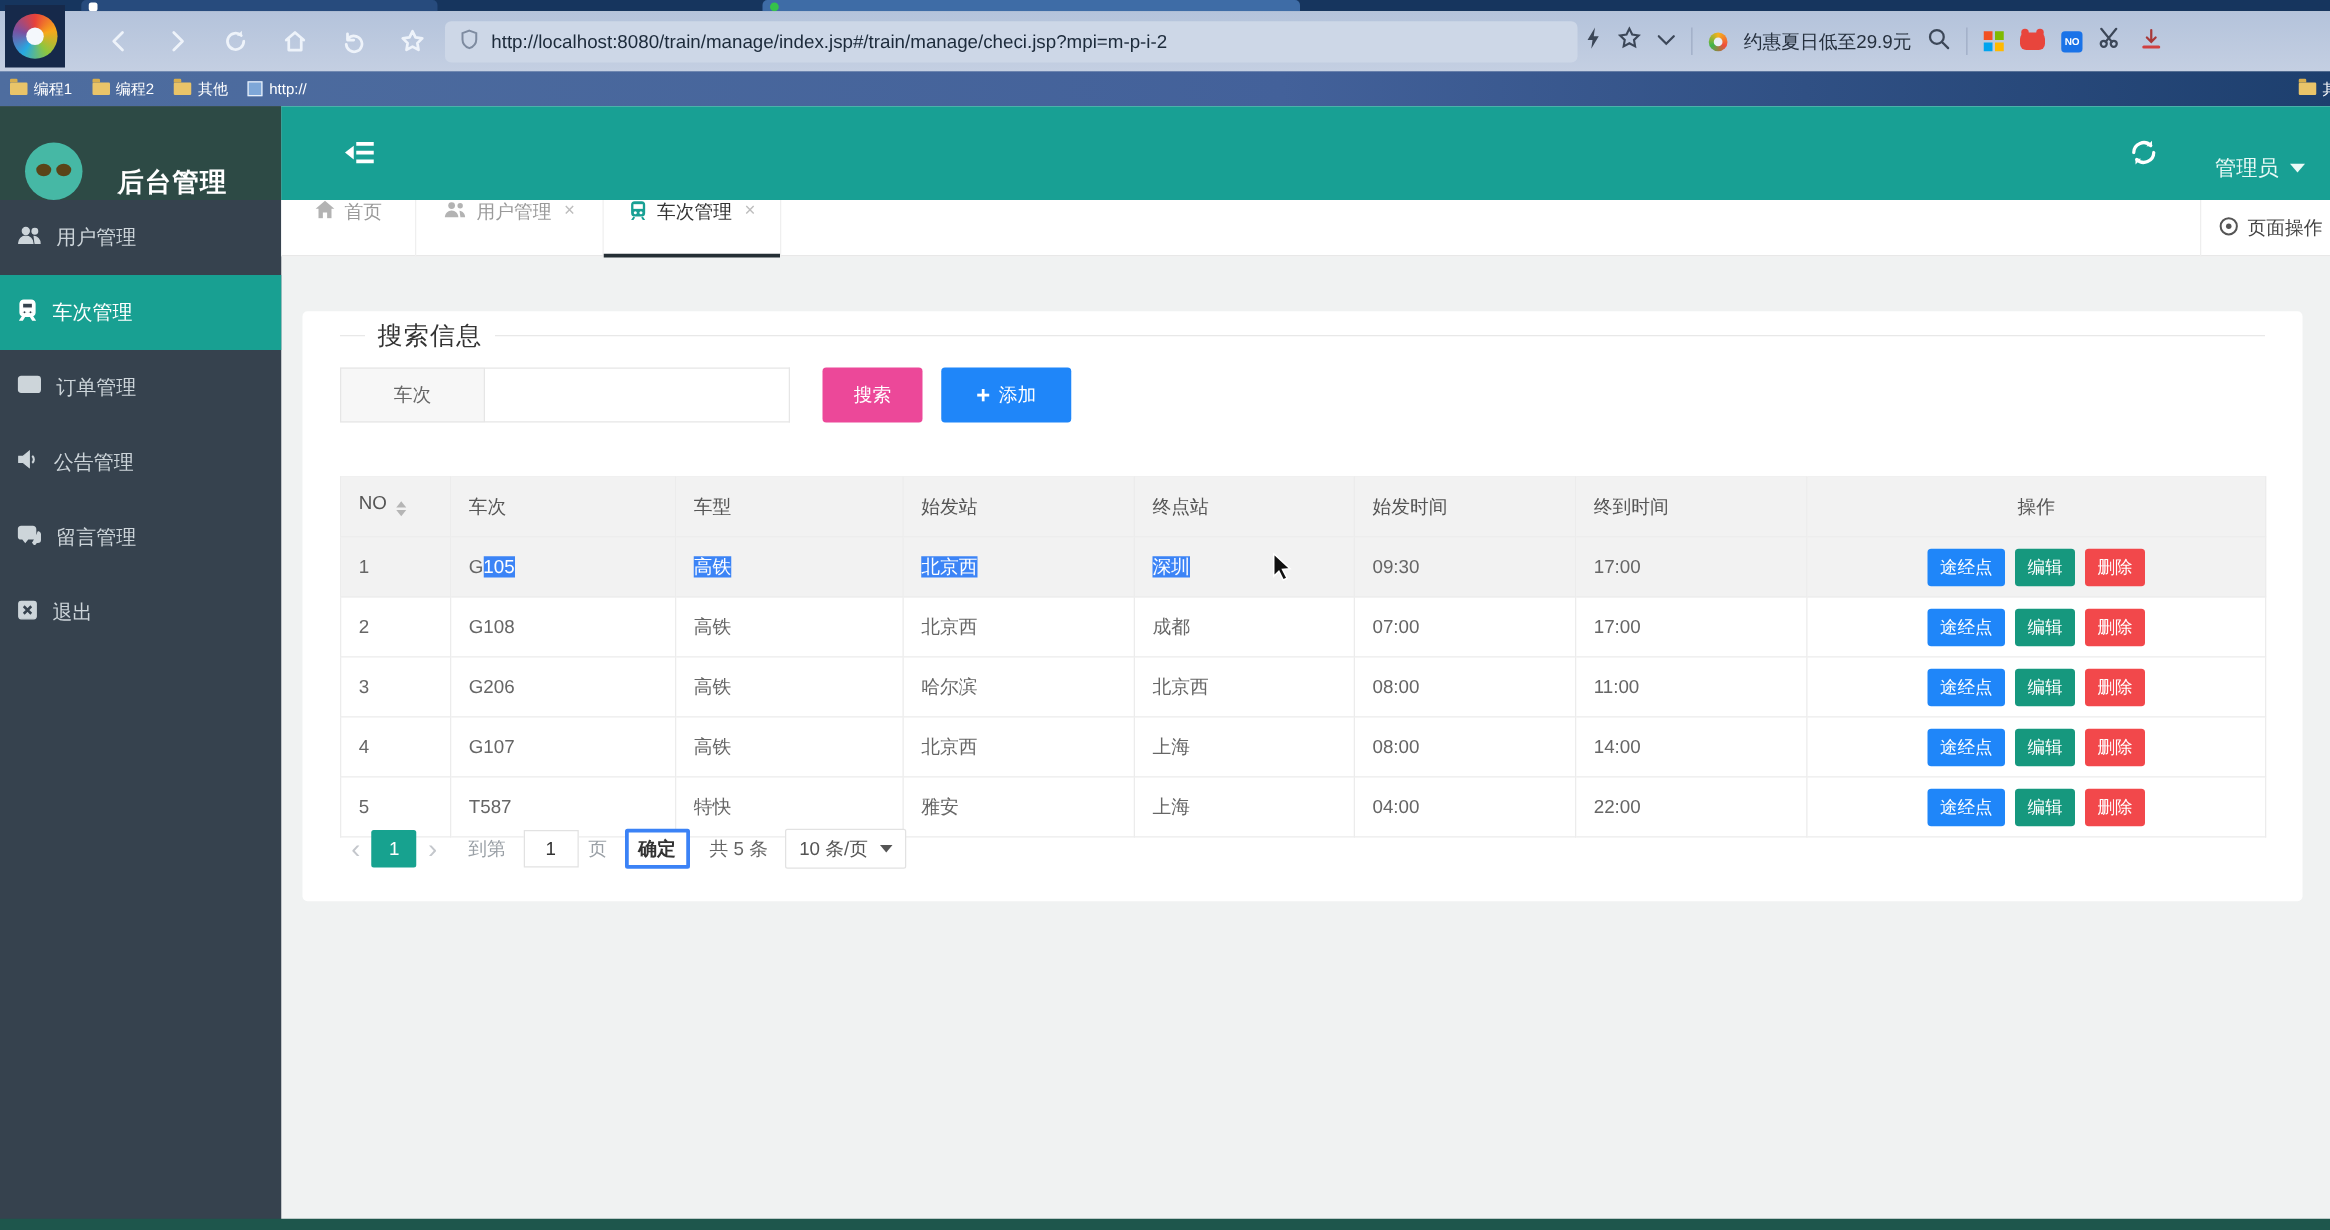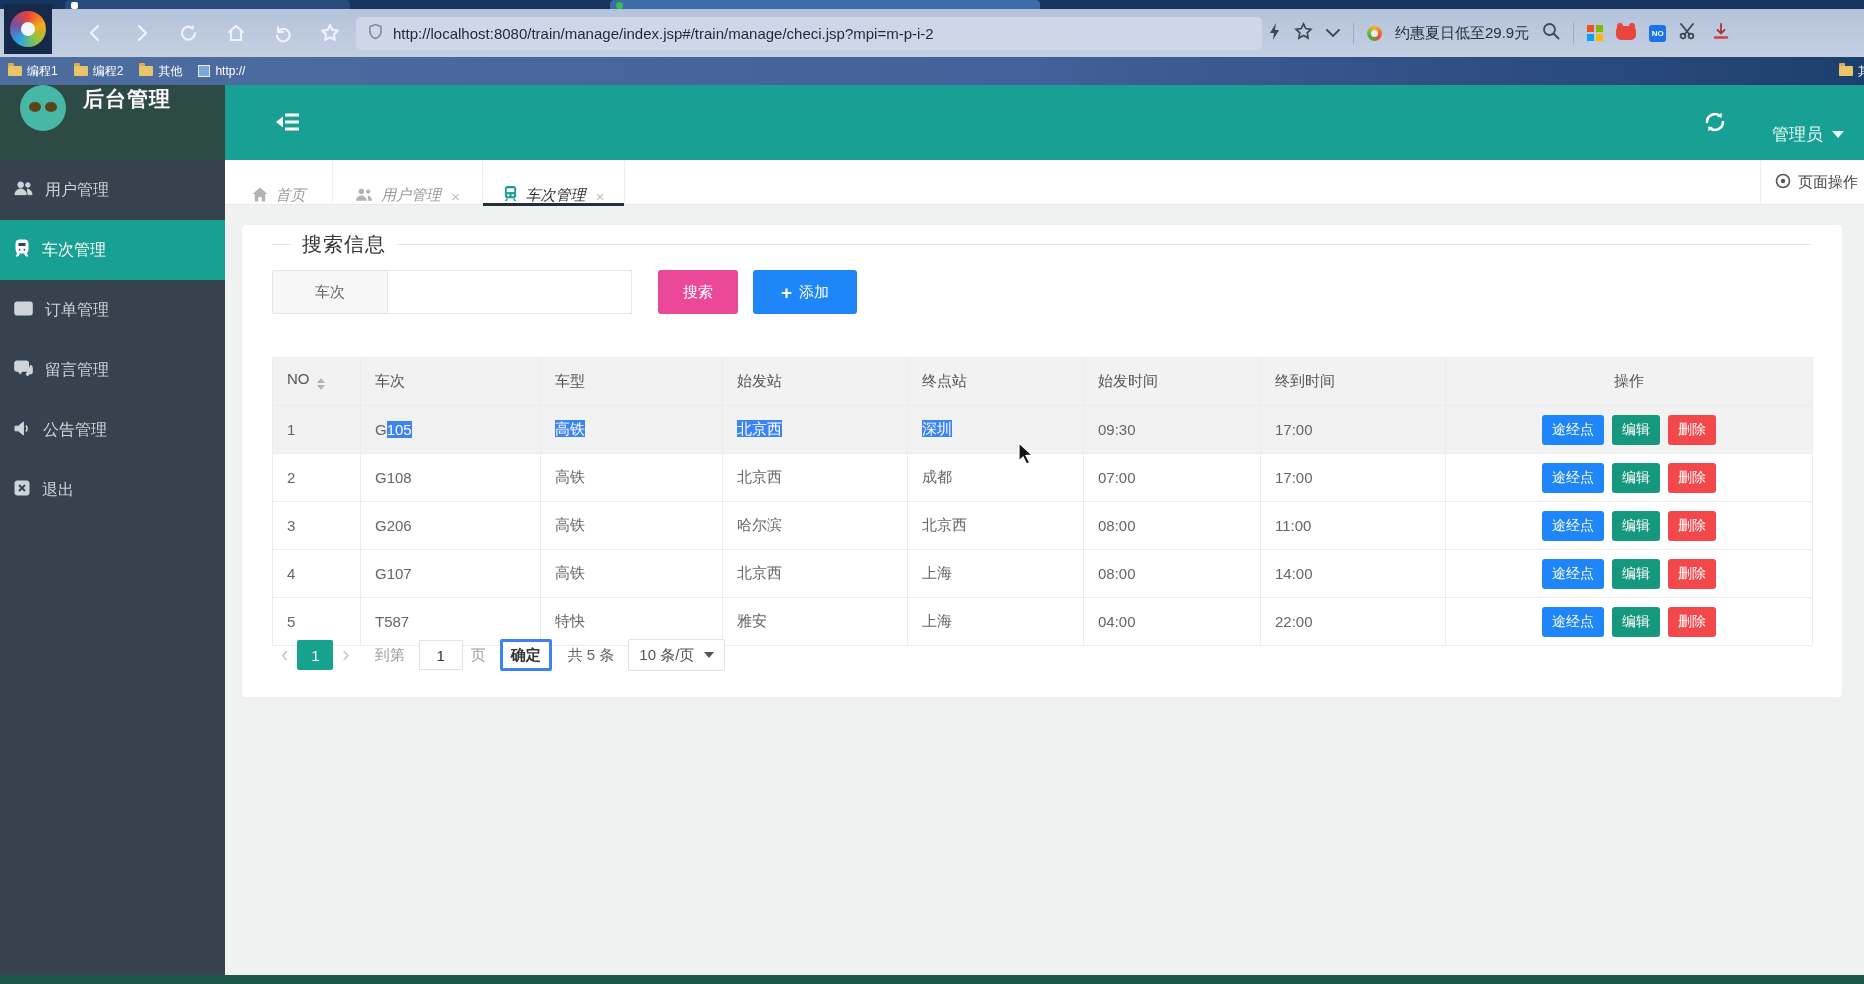--- a/index.html
+++ b/index.html
@@ -51,54 +51,54 @@
                display:flex; align-items:center; gap:16px; padding:0 8px; }
   .bm { display:flex; align-items:center; gap:5px; color:#fff; font-size:12px; white-space:nowrap; }
   .folder { width:14px; height:10px; background:#e9c469; border-radius:1px; position:relative; }
   .folder:before { content:""; position:absolute; left:0; top:-3px; width:6px; height:3px; background:#d8ae4d; border-radius:1px 1px 0 0; }
   .bm-img { width:12px; height:12px; background:#7ea7d8; border:1px solid #e7eef8; }
 
   
   .app { position:absolute; left:0; top:85px; width:1864px; height:899px; background:#f0f2f2; }
 
   .sidebar { position:absolute; left:0; top:0; width:225px; height:899px; background:#36424e; }
-  .logo-band { height:75px; background:#2d4a45; display:flex; align-items:flex-start; padding-left:20px; gap:17px; }
+  .logo-band { height:75px; background:#2d4a45; display:flex; align-items:flex-end; padding-left:20px; gap:28px; }
   .avatar { width:46px; height:46px; border-radius:50%; background:#46b8a5; position:relative; overflow:hidden; }
   .avatar:before { content:""; position:absolute; left:9px; top:17px; width:12px; height:10px; border-radius:50%; background:#5a4418; }
   .avatar:after { content:""; position:absolute; right:9px; top:17px; width:12px; height:10px; border-radius:50%; background:#5a4418; }
   .logo-title { color:#fff; font-size:21px; font-weight:bold; letter-spacing:1px; }
   .menu-item { height:60px; display:flex; align-items:center; gap:12px; padding-left:14px;
                color:#cdd5da; font-size:16px; cursor:default; }
   .menu-item svg { fill:#cdd5da; stroke:#cdd5da; flex:0 0 auto; }
   .menu-item.active { background:#18a092; color:#fff; }
   .menu-item.active svg { fill:#fff; stroke:#fff; }
 
   .topbar { position:absolute; left:225px; top:0; width:1639px; height:75px; background:#18a094; }
   .hamburger { position:absolute; left:50px; top:26px; width:26px; height:22px; }
   .refresh-btn { position:absolute; right:135px; top:25px; width:26px; height:26px; }
   .userbox { position:absolute; right:10px; top:12px; height:75px; display:flex; align-items:center; gap:9px;
              color:#eafaf7; font-size:17px; padding:0 10px; }
   .caret-down { width:0; height:0; border:6px solid transparent; border-top:7px solid #eafaf7; margin-top:6px; }
 
   .tabbar { position:absolute; left:225px; top:75px; width:1639px; height:45px; background:#fff;
             border-bottom:1px solid #e8e8e8; display:flex; }
-  .ptab { height:45px; display:flex; align-items:flex-end; justify-content:center; gap:8px;
-          border-right:1px solid #efefef; font-size:15px; color:#9a9a9a; position:relative;font-style:italic; }
+  .ptab { height:45px; display:flex; align-items:flex-start; justify-content:center; gap:8px;
+          border-right:1px solid #efefef; font-size:15px; color:#9a9a9a; position:relative; }
   .ptab.t1{width:108px}.ptab.t2{width:150px}.ptab.t3{width:142px}
   .ptab svg { fill:#b3b3b3; }
   .ptab.active { color:#333; }
   .ptab.active svg { fill:#18a094; }
   .ptab.active:after { content:""; position:absolute; left:0; bottom:-1px; width:100%; height:3px; background:#252f35; }
   .tab-close { color:#bdbdbd; font-size:15px; margin-left:2px; }
   .page-ops { position:absolute; right:0; top:0; height:45px; border-left:1px solid #eee;
               display:flex; align-items:center; gap:7px; padding:0 6px 0 14px; font-size:15px; color:#444; }
   .page-ops svg { stroke:#555; fill:none; }
 
   
-  .card { position:absolute; left:242px; top:140px; width:1600px; height:472px; background:#fff; border-radius:4px;padding-left:34px; }
+  .card { position:absolute; left:242px; top:164px; width:1600px; height:472px; background:#fff; border-radius:4px;padding-left:34px; }
 
   .fieldset { position:absolute; left:30px; top:19px; width:1540px; border-top:1px solid #e8e8e8; }
   .legend { position:absolute; left:20px; top:-14px; background:#fff; padding:0 10px;
             font-size:20px; color:#333; letter-spacing:1px; }
   .form-row { position:absolute; left:30px; top:45px; height:44px; display:flex; align-items:center; }
   .fld-label { width:116px; height:44px; background:#f7f7f7; border:1px solid #e6e6e6;
                display:flex; align-items:center; justify-content:center; font-size:15px; color:#666; }
   .fld-input { width:244px; height:44px; border:1px solid #e6e6e6; border-left:none; font-size:15px; padding:0 10px; outline:none; color:#333; }
   .btn { border:none; border-radius:3px; color:#fff; font-size:15px; height:44px; cursor:pointer;
          font-family:inherit; }
@@ -289,32 +289,32 @@
         <span>车次管理</span>
       </div>
       <div class="menu-item">
         <span><svg width="19" height="15" viewBox="0 0 20 16" fill="none" stroke-width="1.8">
               <rect x="1" y="1.5" width="18" height="13" rx="2"></rect>
               <path d="M1 5.5h18M4.5 9h6M4.5 12h4"></path>
             </svg></span>
         <span>订单管理</span>
       </div>
       <div class="menu-item">
+        <span><svg width="17" height="15" viewBox="0 0 18 16" stroke="none">
+              <path d="M1 5.5h3.5L10 1v14L4.5 10.5H1z"></path>
+              <path d="M12.5 5a4 4 0 0 1 0 6" fill="none" stroke-width="1.8"></path>
+            </svg></span>
+        <span>公告管理</span>
+      </div>
+      <div class="menu-item">
         <span><svg width="19" height="16" viewBox="0 0 20 17" fill="none" stroke-width="1.8">
               <path d="M13 1.5H3a2 2 0 0 0-2 2v6a2 2 0 0 0 2 2h1.5l2 2.5 2-2.5H13a2 2 0 0 0 2-2v-6a2 2 0 0 0-2-2z"></path>
               <path d="M17 6c1.2.2 2 1 2 2.2v4.3a1.8 1.8 0 0 1-1.8 1.8H16l-1.6 2-1.6-2"></path>
             </svg></span>
         <span>留言管理</span>
-      </div>
-      <div class="menu-item">
-        <span><svg width="17" height="15" viewBox="0 0 18 16" stroke="none">
-              <path d="M1 5.5h3.5L10 1v14L4.5 10.5H1z"></path>
-              <path d="M12.5 5a4 4 0 0 1 0 6" fill="none" stroke-width="1.8"></path>
-            </svg></span>
-        <span>公告管理</span>
       </div>
       <div class="menu-item">
         <span><svg width="16" height="16" viewBox="0 0 16 16" stroke="none">
               <rect x="1" y="1" width="14" height="14" rx="2"></rect>
               <path d="M5 5l6 6M11 5l-6 6" stroke="#36424e" stroke-width="2"></path>
             </svg></span>
         <span>退出</span>
       </div>
     </div>
 

